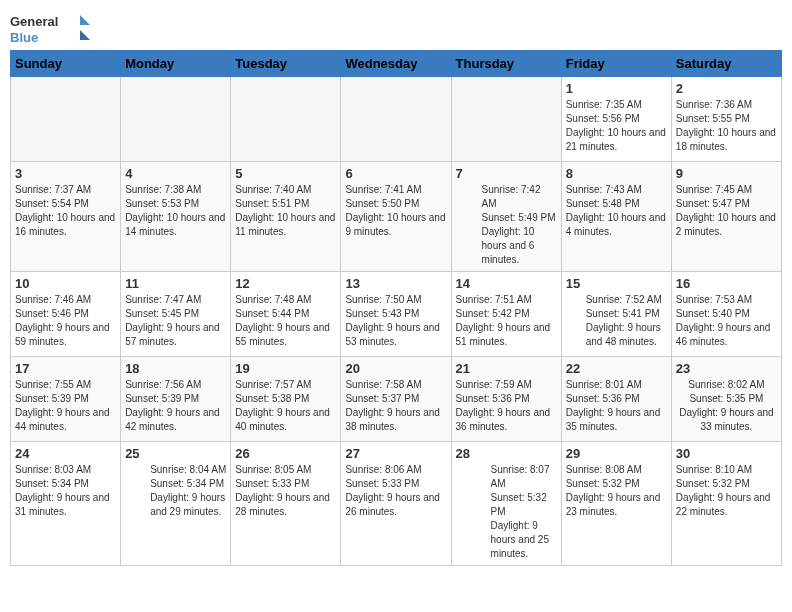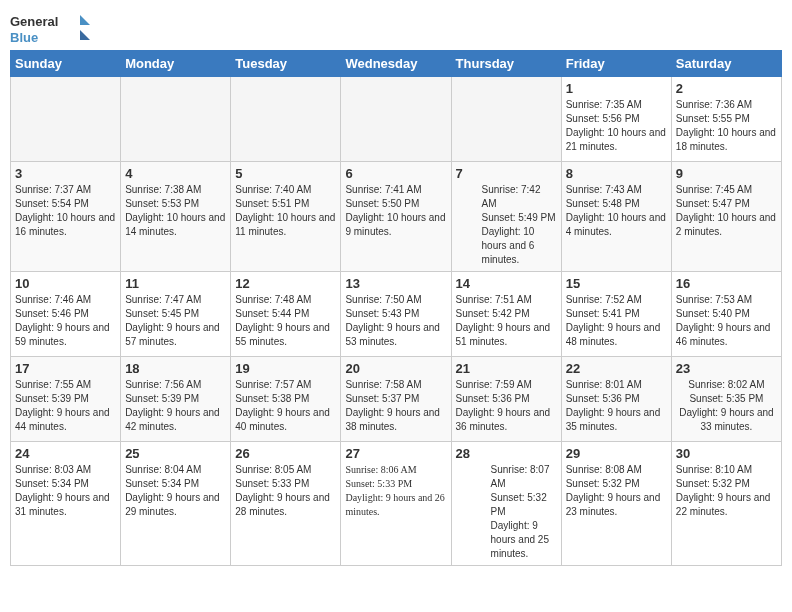--- a/index.html
+++ b/index.html
@@ -33,21 +33,21 @@
       font-size: 16px;
       color: #555;
     }
     table {
       width: 100%;
       border-collapse: collapse;
       table-layout: fixed;
     }
     th {
       background-color: #3a7abf;
-      color: #ffffff;
+      color: #000000;
       padding: 5px 4px;
       font-size: 13px;
       font-weight: bold;
       text-align: left;
       border: 1px solid #3a7abf;
     }
     td {
       border: 1px solid #ccc;
       vertical-align: top;
       padding: 4px;
@@ -193,21 +193,21 @@
 Daylight: 9 hours and 53 minutes.</div>
         </td>
         <td>
           <div class="day-number">14</div>
           <div class="day-info" style="white-space: pre-line;">Sunrise: 7:51 AM
 Sunset: 5:42 PM
 Daylight: 9 hours and 51 minutes.</div>
         </td>
         <td>
           <div class="day-number">15</div>
-          <div class="day-info" style="white-space: pre-line;">Sunrise: 7:52 AM
+          <div class="day-info" style="white-space: pre-line; margin-left: 20px;">Sunrise: 7:52 AM
 Sunset: 5:41 PM
 Daylight: 9 hours and 48 minutes.</div>
         </td>
         <td>
           <div class="day-number">16</div>
           <div class="day-info" style="white-space: pre-line;">Sunrise: 7:53 AM
 Sunset: 5:40 PM
 Daylight: 9 hours and 46 minutes.</div>
         </td>
       </tr>
@@ -257,33 +257,33 @@
       </tr>
       <tr>
         <td>
           <div class="day-number">24</div>
           <div class="day-info" style="white-space: pre-line;">Sunrise: 8:03 AM
 Sunset: 5:34 PM
 Daylight: 9 hours and 31 minutes.</div>
         </td>
         <td>
           <div class="day-number">25</div>
-          <div class="day-info" style="white-space: pre-line;">Sunrise: 8:04 AM
+          <div class="day-info" style="white-space: pre-line; margin-left: 25px;">Sunrise: 8:04 AM
 Sunset: 5:34 PM
 Daylight: 9 hours and 29 minutes.</div>
         </td>
         <td>
           <div class="day-number">26</div>
           <div class="day-info" style="white-space: pre-line;">Sunrise: 8:05 AM
 Sunset: 5:33 PM
 Daylight: 9 hours and 28 minutes.</div>
         </td>
         <td>
           <div class="day-number">27</div>
-          <div class="day-info" style="white-space: pre-line; font-family: Liberation Serif, serif;">Sunrise: 8:06 AM
+          <div class="day-info" style="white-space: pre-line;">Sunrise: 8:06 AM
 Sunset: 5:33 PM
 Daylight: 9 hours and 26 minutes.</div>
         </td>
         <td>
           <div class="day-number">28</div>
           <div class="day-info" style="white-space: pre-line; margin-left: 35px;">Sunrise: 8:07 AM
 Sunset: 5:32 PM
 Daylight: 9 hours and 25 minutes.</div>
         </td>
         <td>

